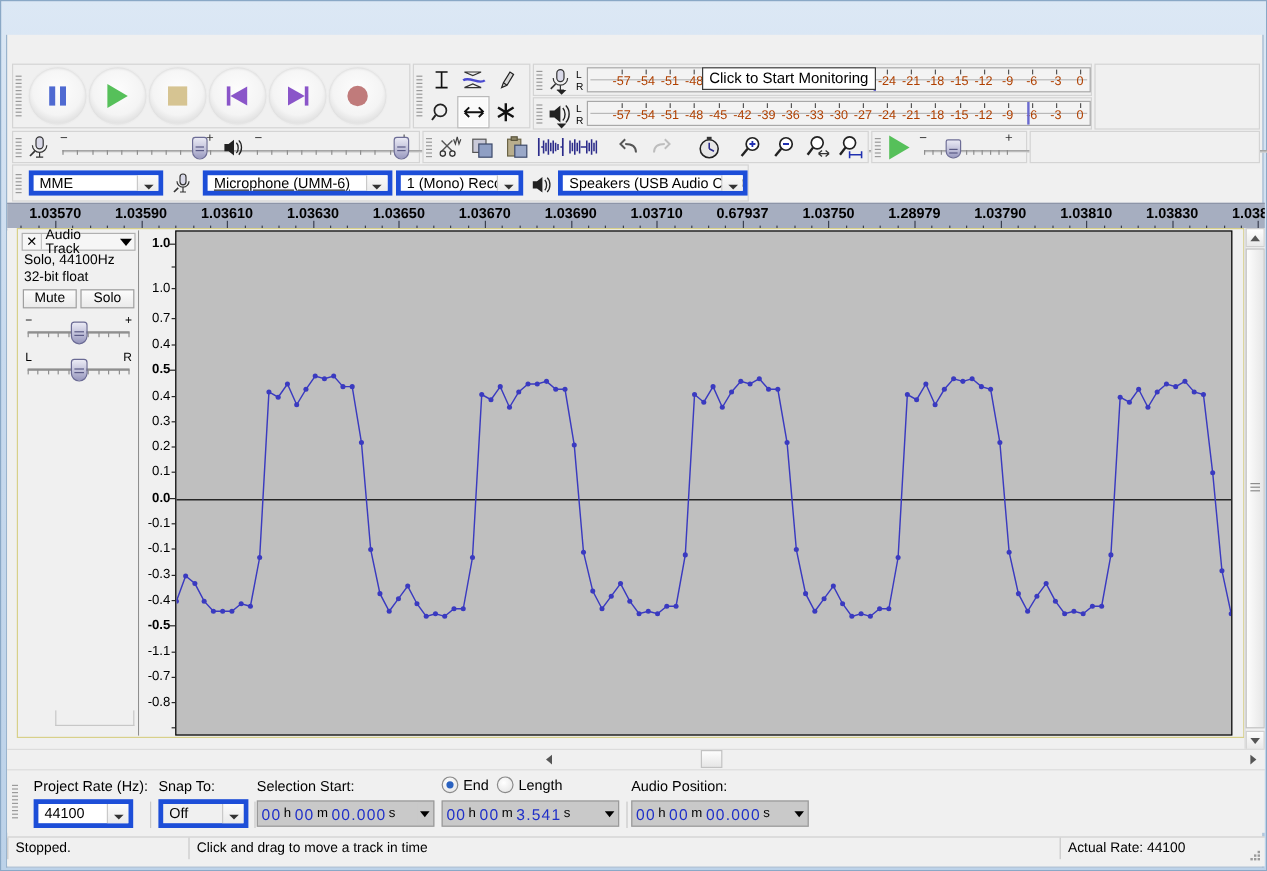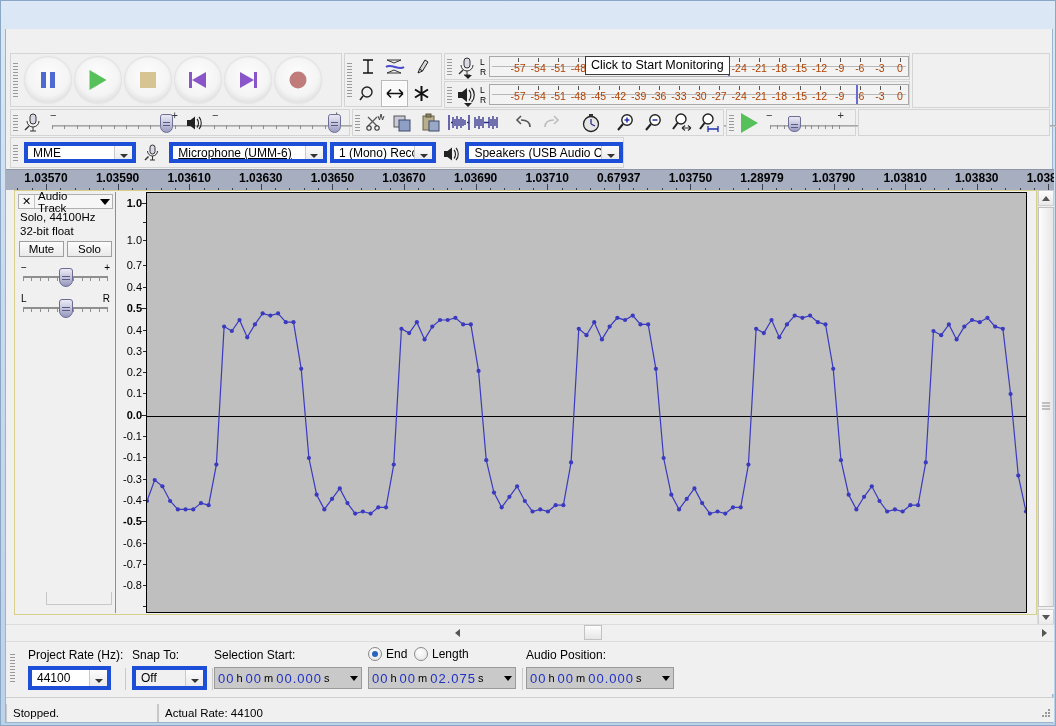--- a/index.html
+++ b/index.html
@@ -266,21 +266,21 @@
      border-right:4px solid transparent;border-top:5px solid #000;}
   .radio{position:absolute;display:flex;align-items:center;font-size:12px;color:#000;}
   .radio .dot{width:12px;height:12px;border-radius:7px;border:1px solid #8a8a8a;
      background:radial-gradient(circle at 40% 35%,#fff,#e2e2e2);margin-right:4px;position:relative;}
   .radio.on .dot:after{content:"";position:absolute;left:3px;top:3px;width:6px;height:6px;
      border-radius:3px;background:#2a62c0;}
 
   
   .statusbar{
     position:absolute;left:0;bottom:0;width:1048px;height:24px;background:#f0f0f0;
-    border-top:1px solid #cfcfcf;display:flex;align-items:flex-end;
+    border-top:1px solid #cfcfcf;display:flex;align-items:flex-start;
   }
   .st-cell{height:18px;display:flex;align-items:center;font-size:11.5px;color:#000;
      padding:0 6px;box-sizing:border-box;}
   .st-div{width:1px;height:18px;background:#c8c8c8;}
   .resize-grip{position:absolute;right:3px;bottom:3px;width:10px;height:10px;}
   .resize-grip i{position:absolute;width:2px;height:2px;background:#9a9a9a;}
 </style>
 </head>
 <body>
 
@@ -927,21 +927,21 @@
               <div class="vl" style="top: 244px;">-0.1</div>
               <div class="vt" style="top: 244px; width: 3px;"></div>
               <div class="vl" style="top: 265px;">-0.1</div>
               <div class="vt" style="top: 265px; width: 3px;"></div>
               <div class="vl" style="top: 287px;">-0.3</div>
               <div class="vt" style="top: 287px; width: 3px;"></div>
               <div class="vl" style="top: 308px;">-0.4</div>
               <div class="vt" style="top: 308px; width: 3px;"></div>
               <div class="vl bold" style="top: 329px;">-0.5</div>
               <div class="vt" style="top: 329px; width: 6px;"></div>
-              <div class="vl" style="top: 351px;">-0.6</div>
+              <div class="vl" style="top: 351px;">-1.1</div>
               <div class="vt" style="top: 351px; width: 3px;"></div>
               <div class="vl" style="top: 372px;">-0.7</div>
               <div class="vt" style="top: 372px; width: 3px;"></div>
               <div class="vl" style="top: 393px;">-0.8</div>
               <div class="vt" style="top: 393px; width: 3px;"></div>
               <div class="vt" style="top: 29.5px; width: 3px;"></div>
               <div class="vt" style="top: 414px; width: 3px;"></div>
             </div>
 
           <div class="wave">
@@ -1131,21 +1131,21 @@
         </div>
         <div class="radio" style="left:408px;top:5px;">
           <span class="dot"></span>
           <span>Length</span>
         </div>
         <div class="nfield" style="left:362px;top:25px;width:148px;">
           <span>00</span>
           <span class="unit">h</span>
           <span>00</span>
           <span class="unit">m</span>
-          <span>02.075</span>
+          <span>3.541</span>
           <span class="unit">s</span>
           <span class="spin"></span>
         </div>
 
         <div style="position:absolute;left:516px;top:26px;width:1px;height:22px;background:#c9c9c9;"></div>
         <div class="sb-label" style="left:520px;top:6px;">Audio Position:</div>
         <div class="nfield" style="left:520px;top:25px;width:148px;">
           <span>00</span>
           <span class="unit">h</span>
           <span>00</span>
@@ -1153,20 +1153,21 @@
           <span>00.000</span>
           <span class="unit">s</span>
           <span class="spin"></span>
         </div>
       </div>
 
       <div class="statusbar">
         <div class="st-div"></div>
         <div class="st-cell" style="width:150px;">Stopped.</div>
         <div class="st-div"></div>
+        <div class="st-cell" style="flex:1;">Click and drag to move a track in time</div>
         <div class="st-div"></div>
         <div class="st-cell" style="width:170px;">Actual Rate: 44100</div>
         <div class="resize-grip">
           <i style="left:7px;top:0;"></i>
             <i style="left:4px;top:3px;"></i>
             <i style="left:7px;top:3px;"></i>
           <i style="left:1px;top:6px;"></i>
             <i style="left:4px;top:6px;"></i>
             <i style="left:7px;top:6px;"></i>
         </div>

